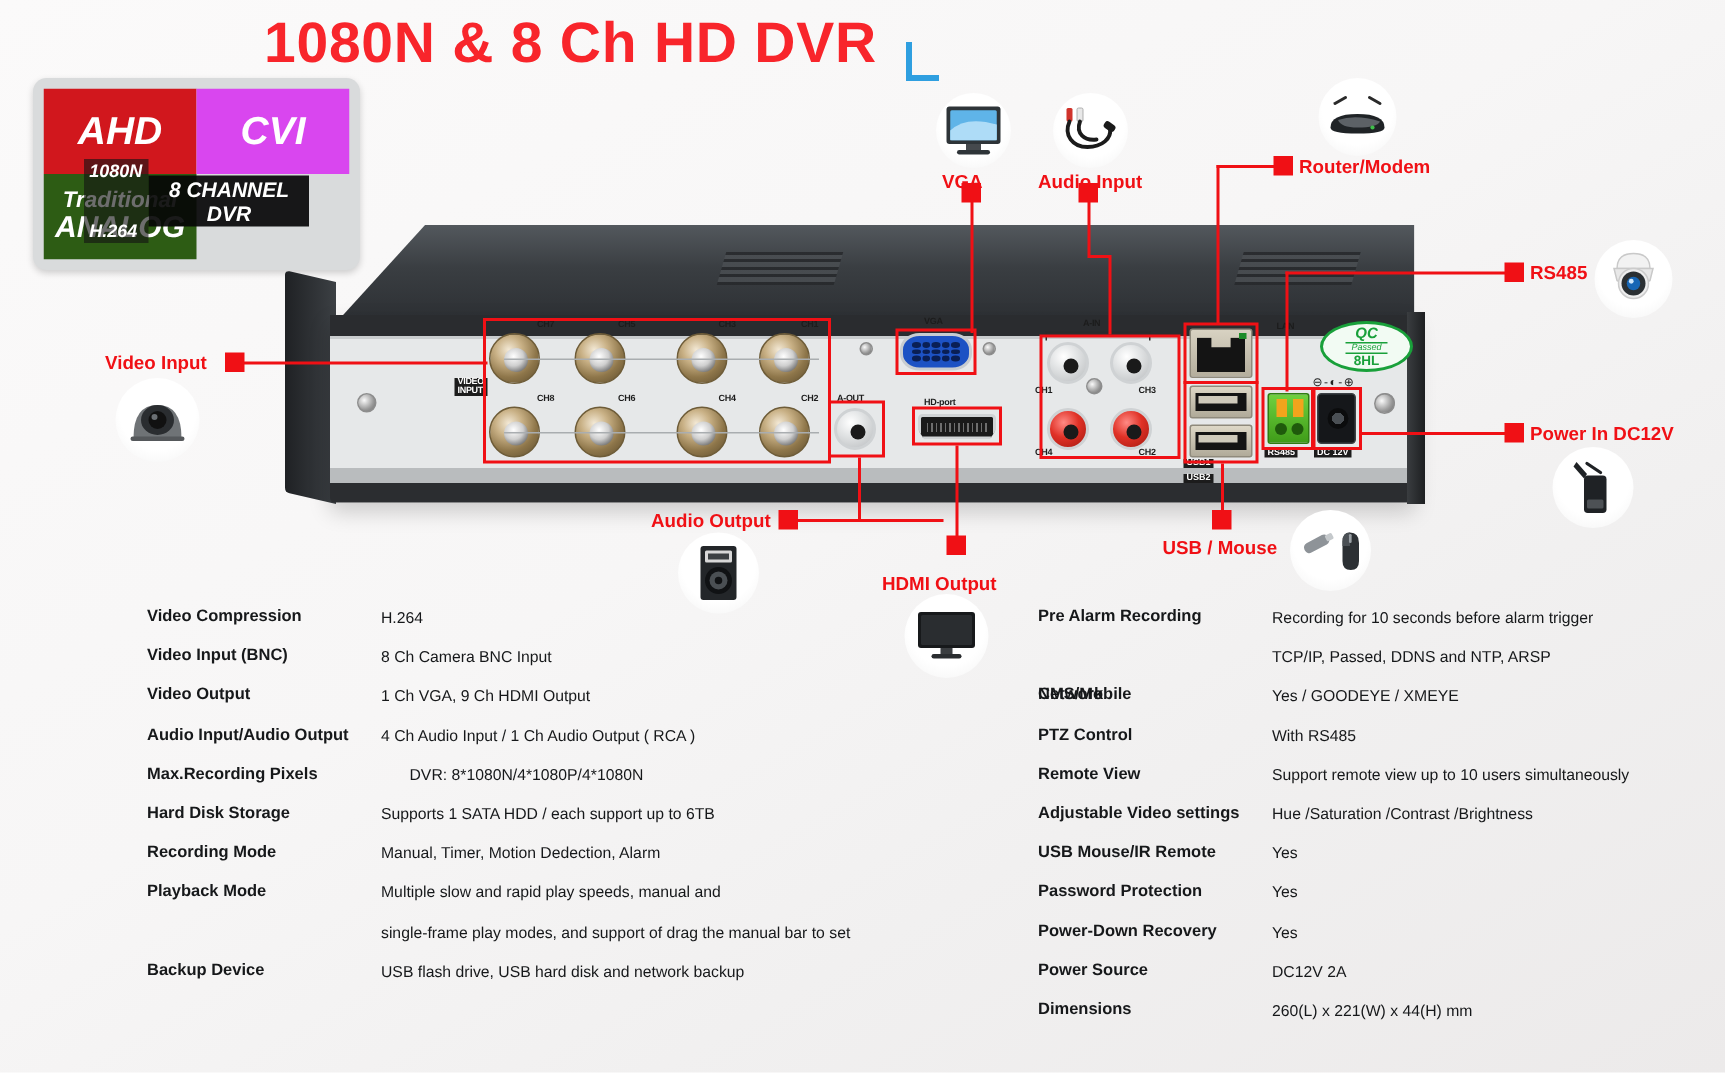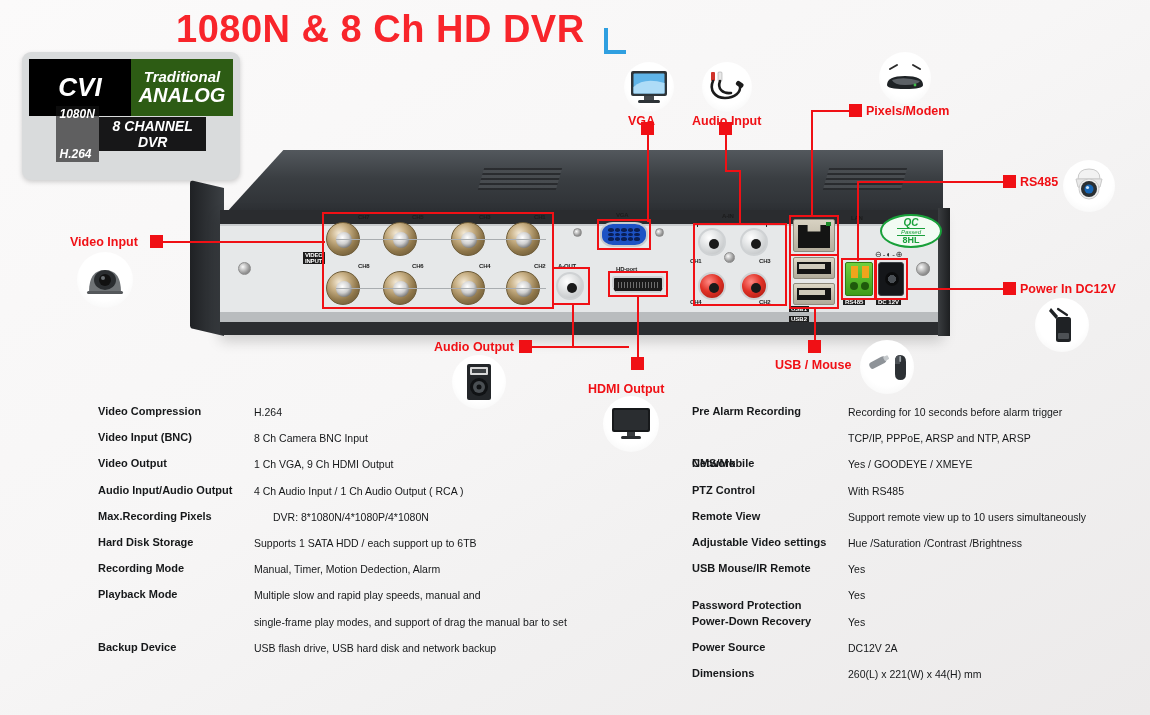--- a/index.html
+++ b/index.html
@@ -21,21 +21,21 @@
 
   
   #logo { left:22px; top:52px; width:218px; height:128px;
     background:#d9dbdc; border-radius:9px; padding:7px;
     box-shadow:0 2px 5px rgba(0,0,0,.18); }
   #logo-inner { width:100%; height:100%; display:grid;
     grid-template-columns:1fr 1fr; grid-template-rows:1fr 1fr; position:relative; overflow:hidden; }
   #logo-inner > div { display:flex; align-items:center; justify-content:center;
     color:#fff; font-weight:bold; font-style:italic; }
   .q-ahd { background:#d1171d; font-size:26px; }
-  .q-cvi { background:#000000; font-size:26px; }
+  .q-cvi { background:#d946ef; font-size:26px; }
   .q-tvi { background:#0d5fa6; font-size:26px; }
   .q-ana { background:#2d5c14; font-size:15px; flex-direction:column; line-height:1.05; }
   .q-ana .big { font-size:20px; font-style:italic; }
   #logo-band { position:absolute; left:13%; top:41%; width:74%; }
   #band-top { background:rgba(20,20,20,.62); color:#fff; font-weight:bold; font-style:italic;
     font-size:12px; padding:1px 4px; display:flex; gap:26px;flex-direction:column; }
   #band-bot { background:rgba(6,6,6,.92); color:#fff; font-weight:bold; font-style:italic;
     font-size:14px; padding:1px 6px; text-align:center; }
 
   
@@ -147,20 +147,21 @@
   .spec-val { position:absolute; font-size:10.5px; color:#16181a; white-space:nowrap; }
 </style>
 </head>
 <body>
 
 <div class="abs" id="title">1080N &amp; 8 Ch HD DVR</div>
 <div class="abs" id="title-bracket"></div>
 
 <div class="abs" id="logo">
   <div id="logo-inner">
+    <div class="q-ahd">AHD</div>
     <div class="q-cvi">CVI</div>
     <div class="q-ana">
       <span>Traditional</span>
       <span class="big">ANALOG</span>
     </div>
     <div id="logo-band">
       <div id="band-top">
         <span>1080N</span>
         <span>H.264</span>
       </div>
@@ -324,21 +325,21 @@
 
 <div class="rsq" style="left:631px; top:357px;"></div>
 <div class="rline v" style="left:637px; top:297px; height:62px;"></div>
 
 <div class="rsq" style="left:808px; top:340px;"></div>
 <div class="rline v" style="left:814px; top:309px; height:34px;"></div>
 
 <div class="rlabel" style="left:70px; top:235px;">Video Input</div>
 <div class="rlabel" style="left:628px; top:114px;">VGA</div>
 <div class="rlabel" style="left:692px; top:114px;">Audio Input</div>
-<div class="rlabel" style="left:866px; top:104px;">Pixels/Modem</div>
+<div class="rlabel" style="left:866px; top:104px;">Router/Modem</div>
 <div class="rlabel" style="left:1020px; top:175px;">RS485</div>
 <div class="rlabel" style="left:1020px; top:282px;">Power In DC12V</div>
 <div class="rlabel" style="left:434px; top:340px;">Audio Output</div>
 <div class="rlabel" style="left:588px; top:382px;">HDMI Output</div>
 <div class="rlabel" style="left:775px; top:358px;">USB / Mouse</div>
 
 <div class="iconc" style="left:77px; top:252px; width:56px; height:56px;">
   <svg width="38" height="30" viewBox="0 0 38 30">
     <path d="M3 27 Q3 5 19 5 Q35 5 35 27 Z" fill="#6f7376"></path>
     <ellipse cx="19" cy="15" rx="11" ry="10" fill="#2a2d30"></ellipse>
@@ -448,32 +449,32 @@
     <div class="spec-key" style="left: 98px; top: 588.4px;">Playback Mode</div>
     <div class="spec-val" style="left: 254px; top: 589.4px;">Multiple slow and rapid play speeds, manual and</div>
     <div class="spec-val" style="left: 254px; top: 615.6px;">single-frame play modes, and support of drag the manual bar to set</div>
     <div class="spec-key" style="left: 98px; top: 640.8px;">Backup Device</div>
     <div class="spec-val" style="left: 254px; top: 641.8px;">USB flash drive, USB hard disk and network backup</div>
   </div>
 <div id="spec-right">
     <div class="spec-key" style="left: 692px; top: 405px;">Pre Alarm Recording</div>
     <div class="spec-val" style="left: 848px; top: 406px;">Recording for 10 seconds before alarm trigger</div>
     <div class="spec-key" style="left: 692px; top: 457px;">Network</div>
-    <div class="spec-val" style="left: 848px; top: 432.2px;">TCP/IP, PPPoE, ARSP and NTP, ARSP</div>
+    <div class="spec-val" style="left: 848px; top: 432.2px;">TCP/IP, Passed, DDNS and NTP, ARSP</div>
     <div class="spec-key" style="left: 692px; top: 457.4px;">CMS/Mobile</div>
     <div class="spec-val" style="left: 848px; top: 458.4px;">Yes / GOODEYE / XMEYE</div>
     <div class="spec-key" style="left: 692px; top: 483.6px;">PTZ Control</div>
     <div class="spec-val" style="left: 848px; top: 484.6px;">With RS485</div>
     <div class="spec-key" style="left: 692px; top: 509.8px;">Remote View</div>
     <div class="spec-val" style="left: 848px; top: 510.8px;">Support remote view up to 10 users simultaneously</div>
     <div class="spec-key" style="left: 692px; top: 536px;">Adjustable Video settings</div>
     <div class="spec-val" style="left: 848px; top: 537px;">Hue /Saturation /Contrast /Brightness</div>
     <div class="spec-key" style="left: 692px; top: 562.2px;">USB Mouse/IR Remote</div>
     <div class="spec-val" style="left: 848px; top: 563.2px;">Yes</div>
-    <div class="spec-key" style="left: 692px; top: 588.4px; margin-top: 11px;">Password Protection</div>
+    <div class="spec-key" style="left: 692px; top: 588.4px;">Password Protection</div>
     <div class="spec-val" style="left: 848px; top: 589.4px;">Yes</div>
     <div class="spec-key" style="left: 692px; top: 614.6px;">Power-Down Recovery</div>
     <div class="spec-val" style="left: 848px; top: 615.6px;">Yes</div>
     <div class="spec-key" style="left: 692px; top: 640.8px;">Power Source</div>
     <div class="spec-val" style="left: 848px; top: 641.8px;">DC12V 2A</div>
     <div class="spec-key" style="left: 692px; top: 667px;">Dimensions</div>
     <div class="spec-val" style="left: 848px; top: 668px;">260(L) x 221(W) x 44(H) mm</div>
   </div>
 
 </body></html>

